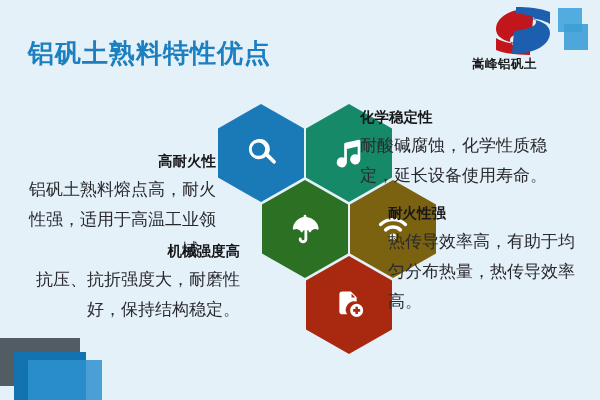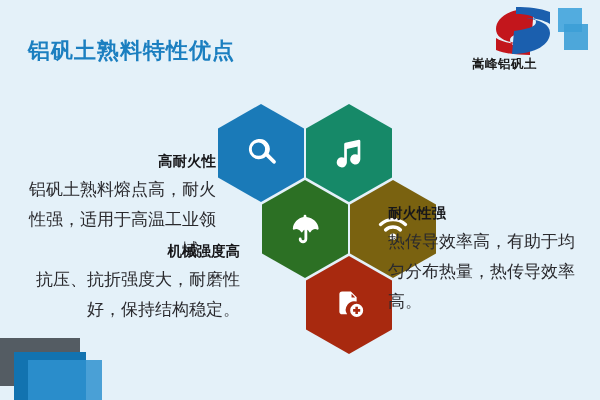--- a/index.html
+++ b/index.html
@@ -7,21 +7,21 @@
     width:600px;height:400px;
     background:#e4f1f9;
     font-family:"DejaVu Sans","Liberation Sans",sans-serif;
     overflow:hidden;position:relative;
   }
   #slide{position:absolute;inset:0;background:#e4f1f9;}
 
   
   .title{
     position:absolute;left:28px;top:36px;
-    font-size:22px;font-weight:700;letter-spacing:1px;
+    font-size:26px;font-weight:700;letter-spacing:1px;
     color:#1b7fc0;white-space:nowrap;
   }
 
   
   .logo-wrap{position:absolute;right:8px;top:4px;width:120px;height:76px;}
   .logo-mark{position:absolute;left:0;top:0;width:120px;height:54px;}
   .logo-text{
     position:absolute;left:0;top:52px;width:120px;text-align:left;
     font-size:12.5px;font-weight:700;color:#1a1a1a;letter-spacing:0.5px;
     white-space:nowrap;
@@ -111,20 +111,24 @@
         <path d="M17.4 11.2a4.6 4.6 0 110 9.2 4.6 4.6 0 010-9.2zm.9 2.1h-1.8v1.6h-1.6v1.8h1.6v1.6h1.8v-1.6h1.6v-1.8h-1.6z"></path>
       </svg>
     </div>
   </div>
 
   <div class="blk blk-fire right-al">
     <div class="h">高耐火性</div>
     <div class="p">铝矾土熟料熔点高，耐火性强，适用于高温工业领域。</div>
   </div>
 
+  <div class="blk blk-chem left-al">
+    <div class="h">化学稳定性</div>
+    <div class="p">耐酸碱腐蚀，化学性质稳定，延长设备使用寿命。</div>
+  </div>
 
   <div class="blk blk-mech right-al">
     <div class="h">机械强度高</div>
     <div class="p">抗压、抗折强度大，耐磨性好，保持结构稳定。</div>
   </div>
 
   <div class="blk blk-heat left-al">
     <div class="h">耐火性强</div>
     <div class="p">热传导效率高，有助于均匀分布热量，热传导效率高。</div>
   </div>

